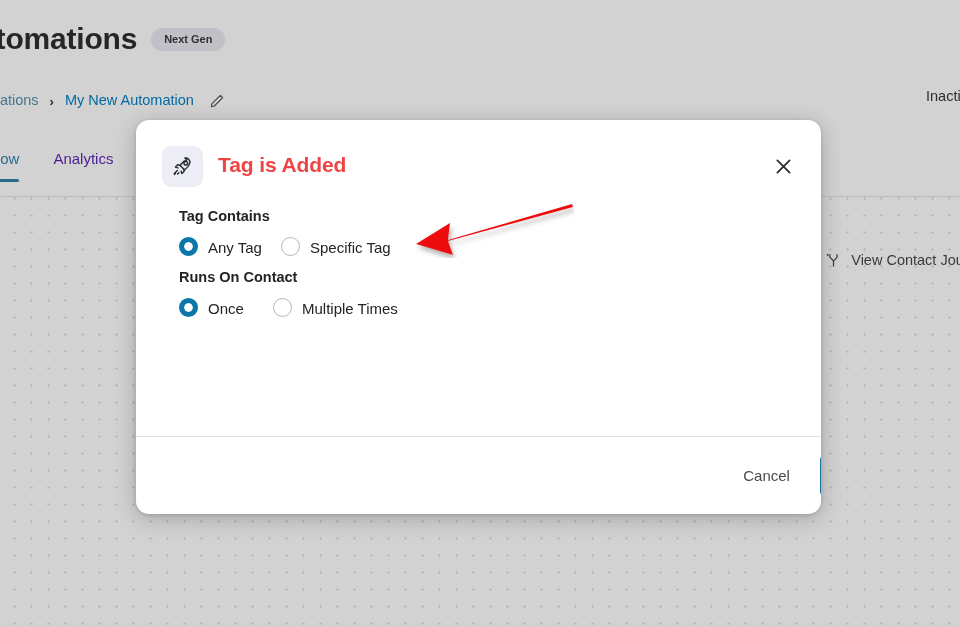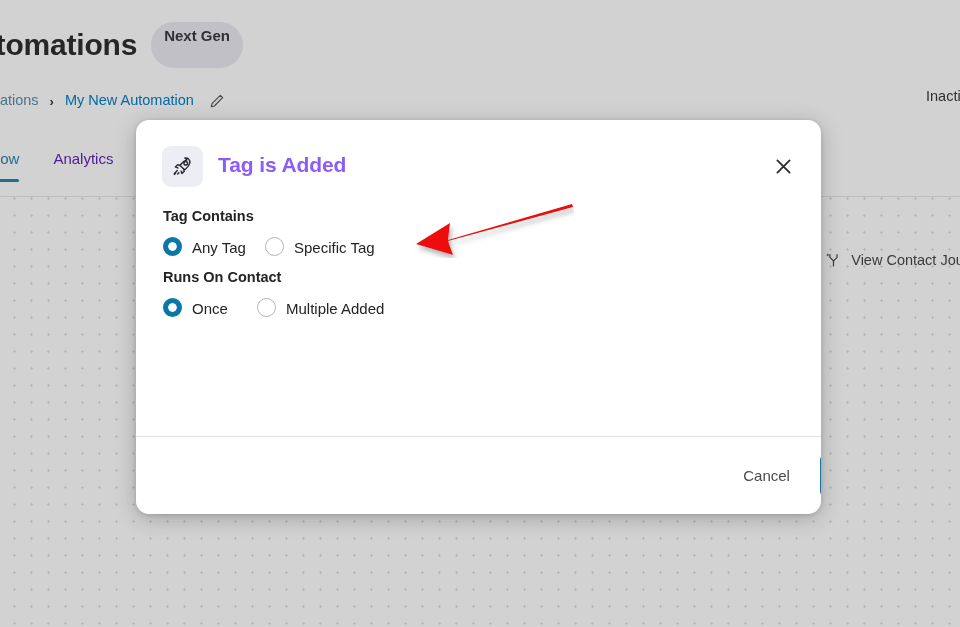--- a/index.html
+++ b/index.html
@@ -42,24 +42,24 @@
   .page-title {
     font-size: 30px;
     font-weight: 700;
     color: #262626;
     letter-spacing: -0.2px;
     white-space: nowrap;
   }
   .badge-nextgen {
     background: #c0c0c6;
     color: #2f2f35;
-    font-size: 15px;
+    font-size: 11px;
     font-weight: 600;
     border-radius: 999px;
-    padding: 5px 13px 24px;
+    padding: 5px 13px 6px;
     white-space: nowrap;
   }
 
   .breadcrumb {
     position: absolute;
     left: -42px;
     top: 92px;
     display: flex;
     align-items: center;
     gap: 11px;
@@ -179,38 +179,38 @@
     align-items: center;
     justify-content: center;
   }
   .rocket-icon { width: 23px; height: 23px; display: block; }
   .modal-title {
     position: absolute;
     left: 82px;
     top: 33px;
     font-size: 21px;
     font-weight: 600;
-    color: #8b5cf6;
+    color: #ef4444;
     letter-spacing: -0.1px;
   }
   .close-btn {
     position: absolute;
     right: 21px;
     top: 29px;
     width: 34px; height: 34px;
     display: flex;
     align-items: center;
     justify-content: center;
     cursor: pointer;
   }
   .close-icon { width: 21px; height: 21px; display: block; }
 
   .modal-body {
     position: absolute;
-    left: 0;
+    left: 16px;
     top: 88px;
     width: 685px;
   }
   .field-group { margin-left: 27px; }
   .field-group.second { margin-top: 13px; }
   .field-label {
     font-size: 14.5px;
     font-weight: 600;
     color: #242424;
     margin-bottom: 13px;
@@ -378,21 +378,21 @@
 
       <div class="field-group second">
         <div class="field-label">Runs On Contact</div>
         <div class="radio-row">
           <div class="radio-opt" style="width:94px">
             <span class="radio-dot on"></span>
             <span class="radio-label">Once</span>
           </div>
           <div class="radio-opt">
             <span class="radio-dot off"></span>
-            <span class="radio-label">Multiple Added</span>
+            <span class="radio-label">Multiple Times</span>
           </div>
         </div>
       </div>
 
     </div>
 
     <div class="modal-footer">
       <button class="btn-cancel">Cancel</button>
       <button class="btn-save">Save</button>
     </div>

